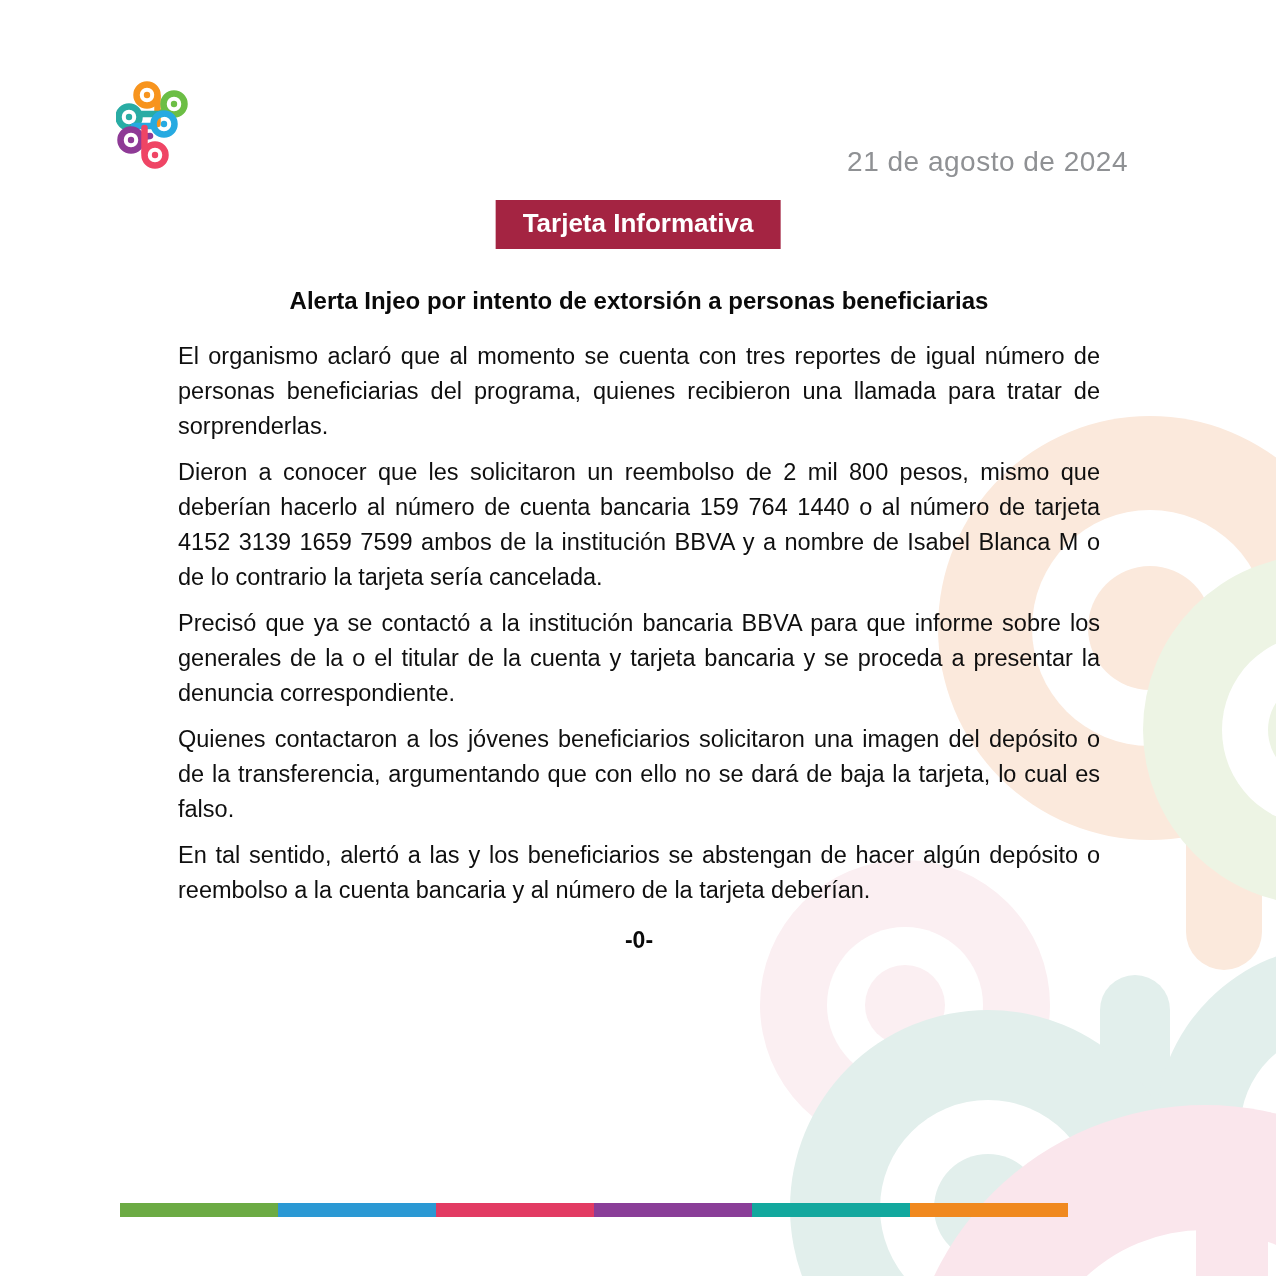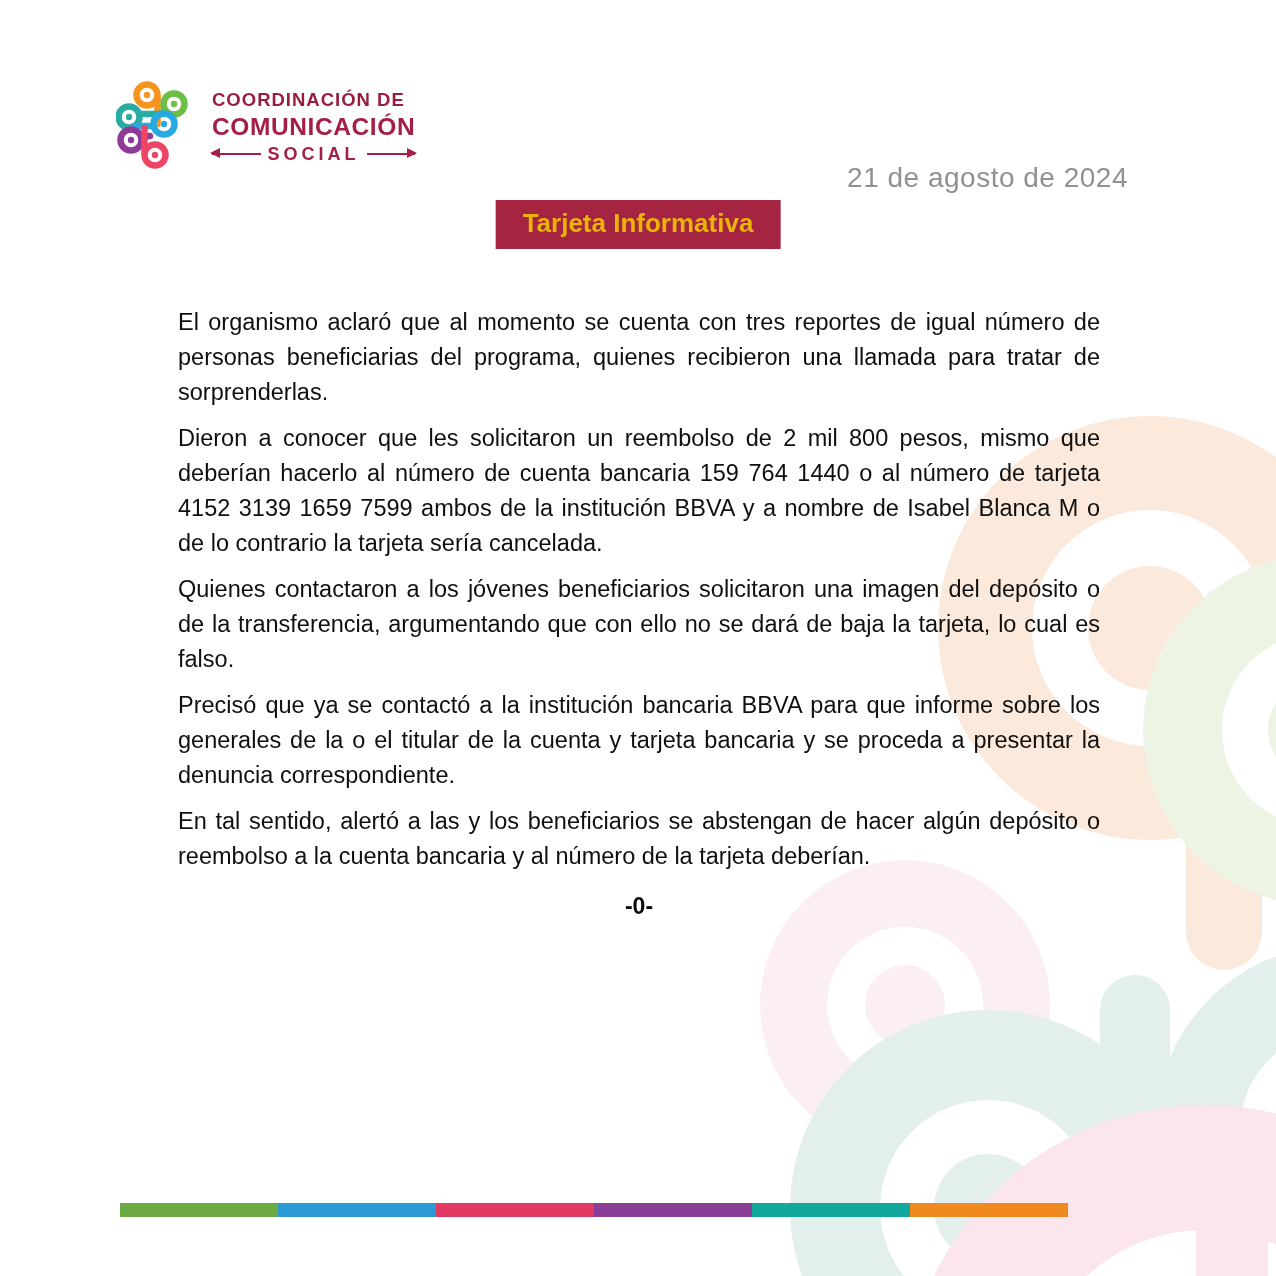--- a/index.html
+++ b/index.html
@@ -43,21 +43,21 @@
     border-right:10px solid #A41E46;
     border-top:5.5px solid transparent;border-bottom:5.5px solid transparent;
   }
   .arrow-right::after{
     content:"";position:absolute;right:-2px;top:-4.5px;width:0;height:0;
     border-left:10px solid #A41E46;
     border-top:5.5px solid transparent;border-bottom:5.5px solid transparent;
   }
   
   .date{
-    position:absolute;right:148px;top:162px;
+    position:absolute;right:148px;top:146px;
     font-size:28px;color:#8F9194;letter-spacing:0.5px;
     white-space:nowrap;
   }
   
   .banner{
     position:absolute;top:200px;left:50%;transform:translateX(-50%);
     color:#ffffff;font-size:26px;font-weight:bold;
     padding:8px 27px 10px;white-space:nowrap;
   }
   
@@ -163,42 +163,34 @@
         <path d="M26 57 L34 56"></path>
       </g>
       <circle cx="15" cy="60" r="3.2" fill="#8E3A96"></circle>
 
       <g stroke="#EF4565" fill="none" stroke-width="6.5" stroke-linecap="round">
         <circle cx="39" cy="75" r="10.5"></circle>
         <path d="M28.5 72 L28.5 48"></path>
       </g>
       <circle cx="39" cy="75" r="3.2" fill="#EF4565"></circle>
     </svg>
-    <div class="wordmark">
-      <span class="wm-line1">COORDINACIÓN DE</span>
-      <span class="wm-line2">COMUNICACIÓN</span>
-      <span class="wm-line3">
-        <span class="arrow arrow-left"></span>
-        <span>SOCIAL</span>
-        <span class="arrow arrow-right"></span>
-      </span>
-    </div>
   </div>
 
   <div class="date">21 de agosto de 2024</div>
 
-  <div class="banner" style="background: rgb(164, 36, 66); color: #eab308;">Tarjeta Informativa</div>
+  <div class="banner" style="background: rgb(164, 36, 66); color: #ffffff;">Tarjeta Informativa</div>
 
   <div class="article">
     <h1 class="doc-title">
+      <div>Alerta Injeo por intento de extorsión a personas beneficiarias</div>
     </h1>
     <p>El organismo aclaró que al momento se cuenta con tres reportes de igual número de personas beneficiarias del programa, quienes recibieron una llamada para tratar de sorprenderlas.</p>
     <p>Dieron a conocer que les solicitaron un reembolso de 2 mil 800 pesos, mismo que deberían hacerlo al número de cuenta bancaria 159 764 1440 o al número de tarjeta 4152 3139 1659 7599 ambos de la institución BBVA y a nombre de Isabel Blanca M o de lo contrario la tarjeta sería cancelada.</p>
+    <p>Precisó que ya se contactó a la institución bancaria BBVA para que informe sobre los generales de la o el titular de la cuenta y tarjeta bancaria y se proceda a presentar la denuncia correspondiente.</p>
     <p>Quienes contactaron a los jóvenes beneficiarios solicitaron una imagen del depósito o de la transferencia, argumentando que con ello no se dará de baja la tarjeta, lo cual es falso.</p>
-    <p>Precisó que ya se contactó a la institución bancaria BBVA para que informe sobre los generales de la o el titular de la cuenta y tarjeta bancaria y se proceda a presentar la denuncia correspondiente.</p>
     <p>En tal sentido, alertó a las y los beneficiarios se abstengan de hacer algún depósito o reembolso a la cuenta bancaria y al número de la tarjeta deberían.</p>
     <div class="end-mark">-0-</div>
   </div>
 
   <div class="footer-bar">
       <span style="background: rgb(108, 171, 68);"></span>
       <span style="background: rgb(43, 153, 212);"></span>
       <span style="background: rgb(226, 59, 99);"></span>
       <span style="background: rgb(138, 62, 152);"></span>
       <span style="background: rgb(19, 168, 158);"></span>

